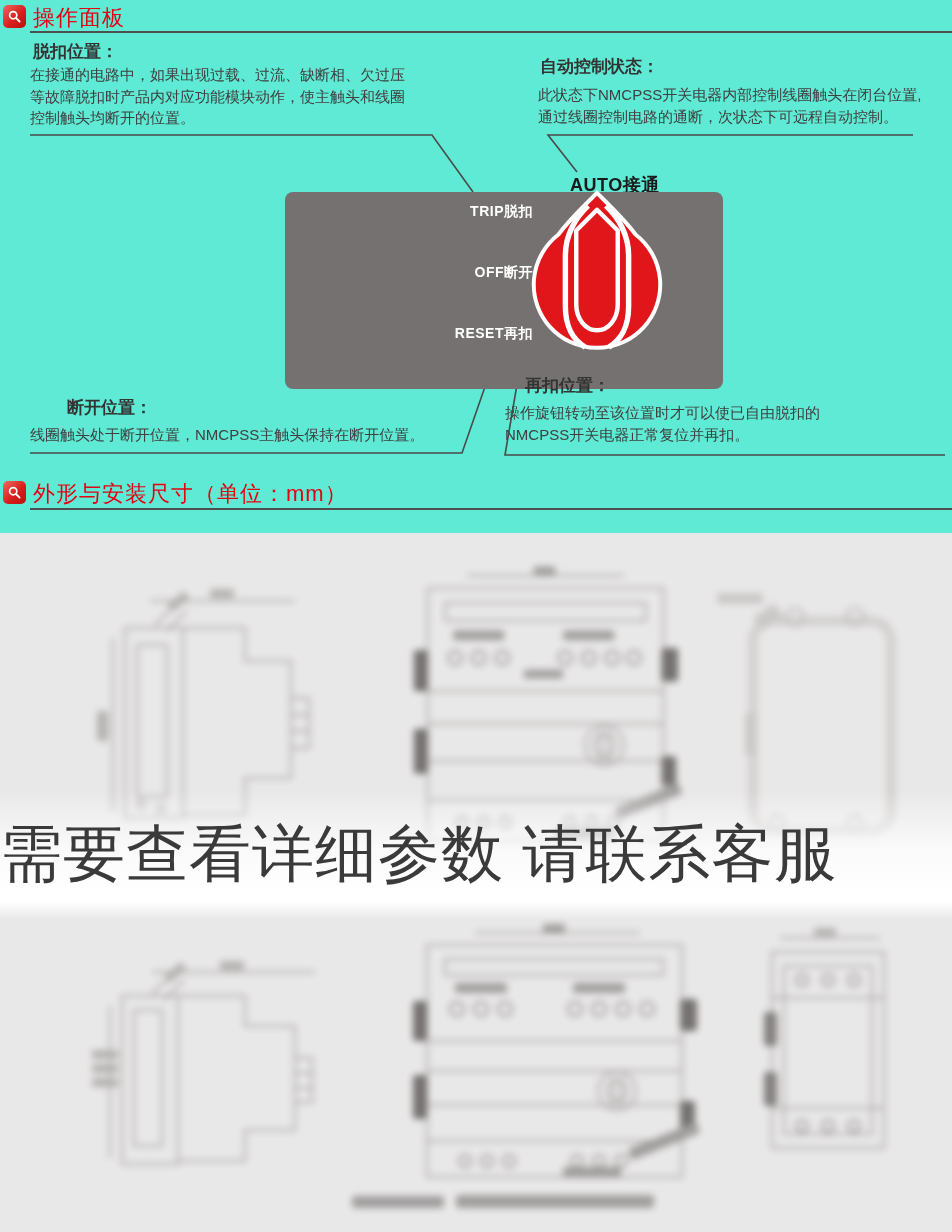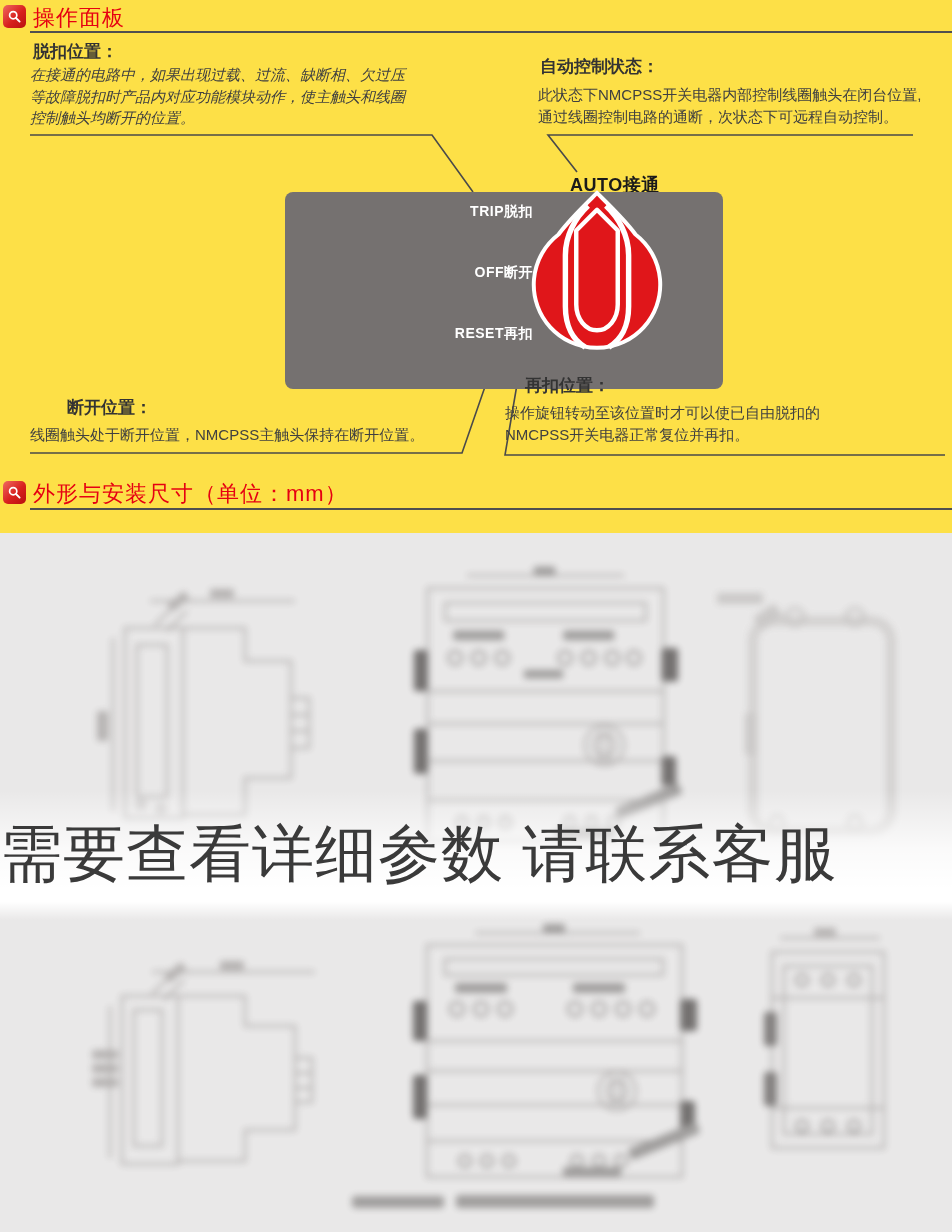--- a/index.html
+++ b/index.html
@@ -1,16 +1,16 @@
 <!DOCTYPE html>
 <html><head>
 <meta charset="utf-8">
 <style>
   html,body{margin:0;padding:0;background:#fff;}
-  .page{position:relative;width:952px;height:1232px;background:#fde047;overflow:hidden;
+  .page{position:relative;width:952px;height:1232px;background:#5eead4;overflow:hidden;
         font-family:"Liberation Sans","DejaVu Sans",sans-serif;color:#3f3f3f;}
   .abs{position:absolute;}
   
   .sec-icon{width:23px;height:23px;border-radius:5px;
             background:linear-gradient(135deg,#ef6a60 0%,#d8201d 55%,#b8100f 100%);
             display:flex;align-items:center;justify-content:center;}
   .sec-title{font-size:22px;font-weight:500;color:#e60012;letter-spacing:1px;white-space:nowrap;}
   .rule{height:2px;background:#4f4f4f;}
   
   .blk-h{font-size:17px;font-weight:bold;color:#333;white-space:nowrap;}
@@ -46,21 +46,21 @@
   <svg class="abs" style="left:0;top:0;" width="952" height="470" viewBox="0 0 952 470">
     <g stroke="#4a4a4a" stroke-width="1.6" fill="none">
       <polyline points="30,135 432,135 473,192"></polyline>
       <polyline points="913,135 548,135 577,172"></polyline>
       <polyline points="30,453 462,453 496,355"></polyline>
       <polyline points="945,455 505,455 522,355"></polyline>
     </g>
   </svg>
 
   <div class="abs blk-h" style="left:33px;top:40px;">脱扣位置：</div>
-  <div class="abs blk-b" style="left:30px;top:64px;font-style:italic;">
+  <div class="abs blk-b" style="left:30px;top:64px;">
     <div>在接通的电路中，如果出现过载、过流、缺断相、欠过压</div>
     <div>等故障脱扣时产品内对应功能模块动作，使主触头和线圈</div>
     <div>控制触头均断开的位置。</div>
   </div>
 
   <div class="abs blk-h" style="left:540px;top:55px;">自动控制状态：</div>
   <div class="abs blk-b" style="left:538px;top:84px;width:414px;overflow:hidden;">
     <div>此状态下NMCPSS开关电器内部控制线圈触头在闭台位置,</div>
     <div>通过线圈控制电路的通断，次状态下可远程自动控制。</div>
   </div>

